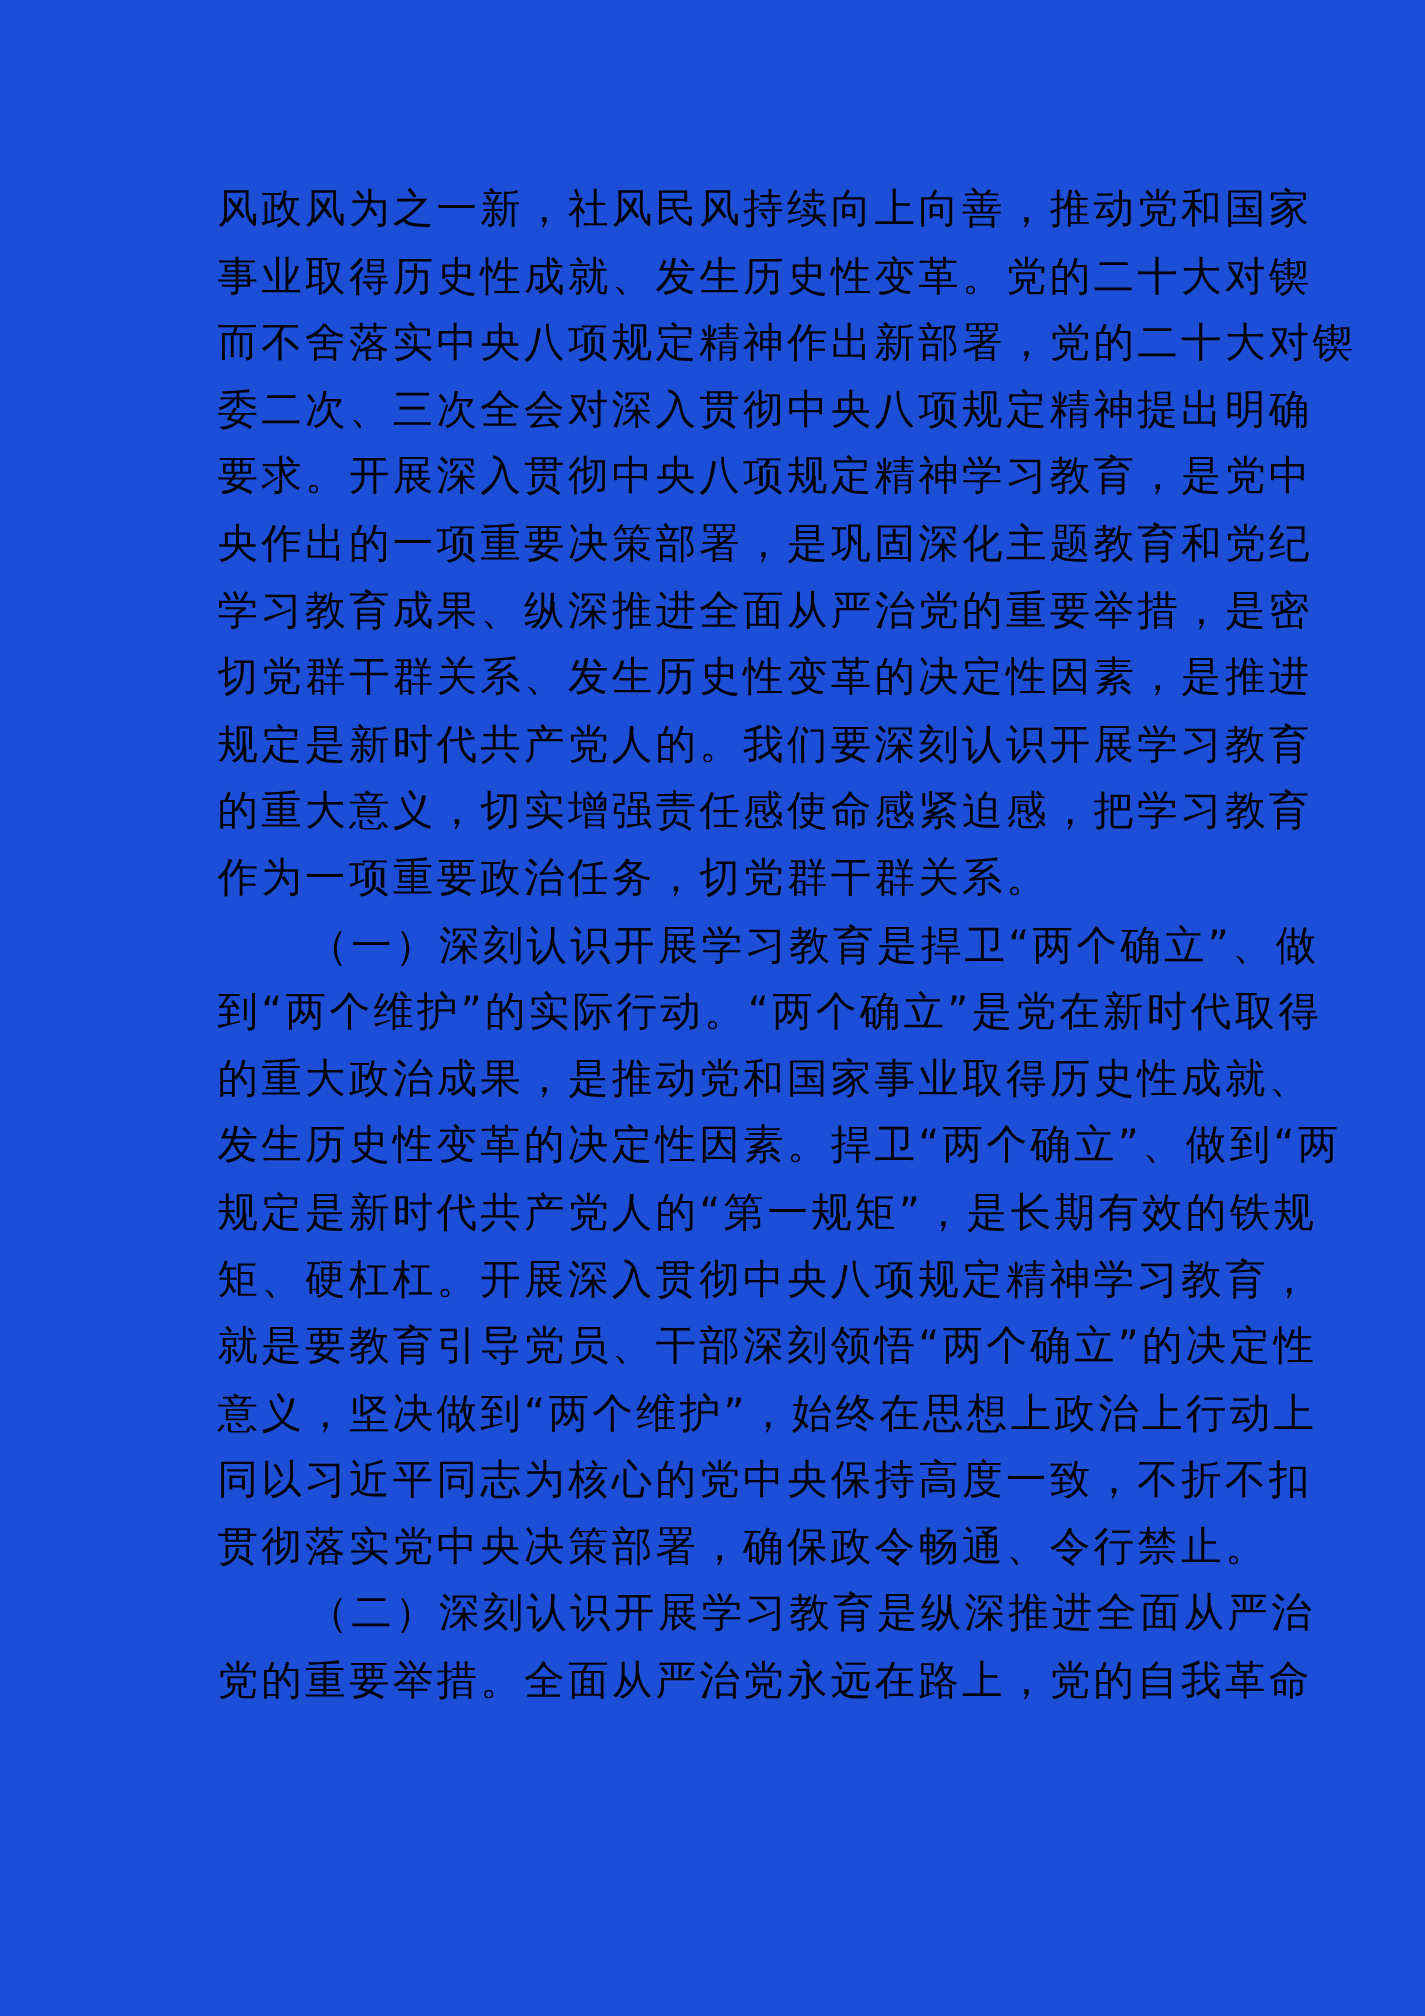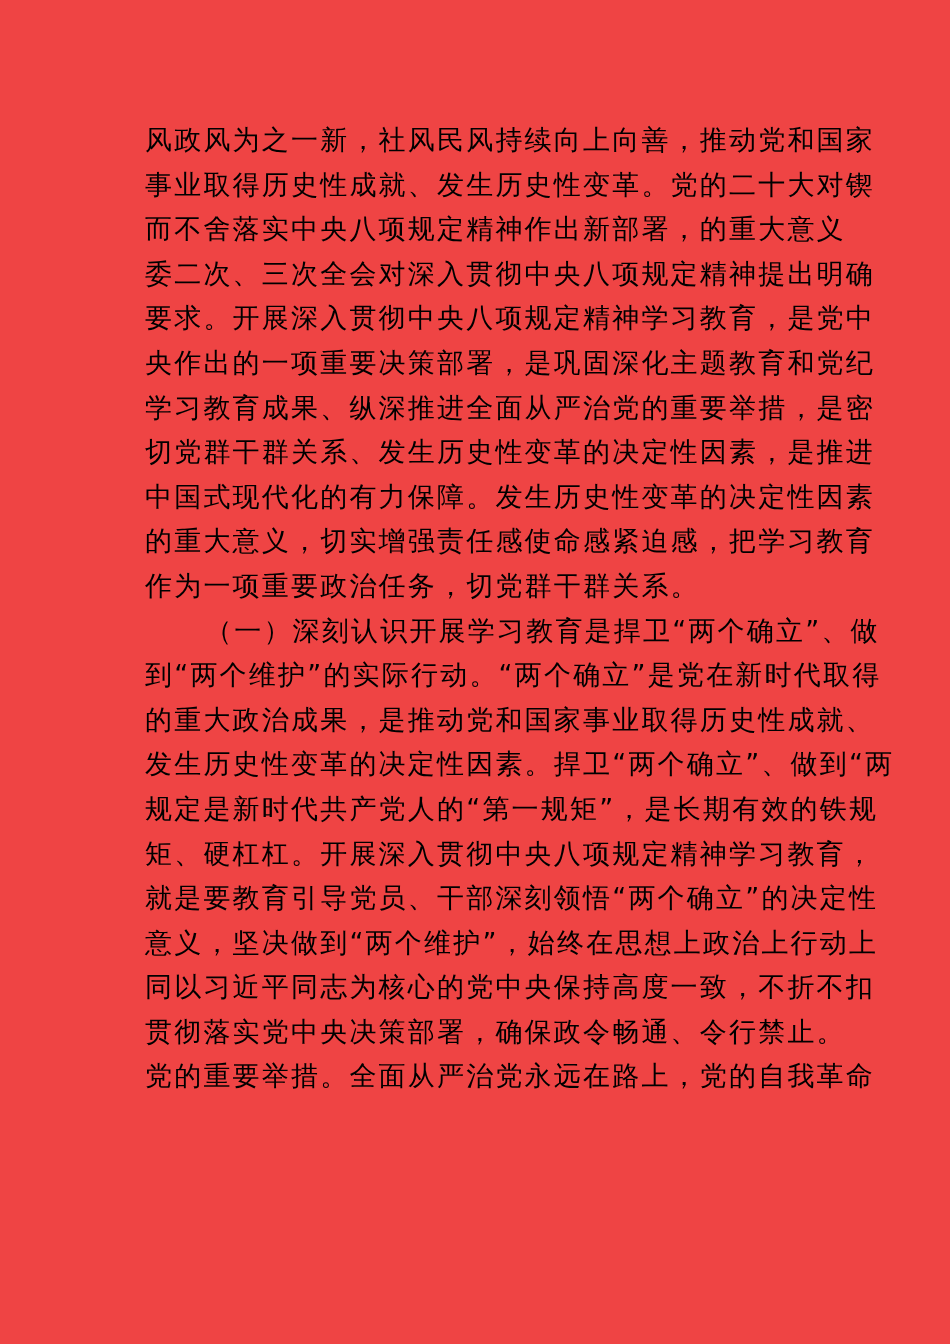--- a/index.html
+++ b/index.html
@@ -12,21 +12,21 @@
       height: 1344px;
       position: relative;
       overflow: hidden;
     }
     .page {
       position: absolute;
       left: 0;
       top: 0;
       width: 950px;
       height: 1344px;
-      background: #ef4444;
+      background: #1d4ed8;
     }
     .content {
       position: absolute;
       left: 145px;
       top: 118px;
       width: 664px;
       font-family: "DejaVu Sans", sans-serif;
       font-size: 27px;
       line-height: 44.6px;
       color: #000000;
@@ -41,34 +41,35 @@
       padding-left: 60px;
     }
   </style>
 </head>
 <body>
 
 <div class="page">
   <div class="content">
     <span class="line">风政风为之一新，社风民风持续向上向善，推动党和国家</span>
     <span class="line">事业取得历史性成就、发生历史性变革。党的二十大对锲</span>
-    <span class="line">而不舍落实中央八项规定精神作出新部署，的重大意义</span>
+    <span class="line">而不舍落实中央八项规定精神作出新部署，党的二十大对锲</span>
     <span class="line">委二次、三次全会对深入贯彻中央八项规定精神提出明确</span>
     <span class="line">要求。开展深入贯彻中央八项规定精神学习教育，是党中</span>
     <span class="line">央作出的一项重要决策部署，是巩固深化主题教育和党纪</span>
     <span class="line">学习教育成果、纵深推进全面从严治党的重要举措，是密</span>
     <span class="line">切党群干群关系、发生历史性变革的决定性因素，是推进</span>
-    <span class="line">中国式现代化的有力保障。发生历史性变革的决定性因素</span>
+    <span class="line">规定是新时代共产党人的。我们要深刻认识开展学习教育</span>
     <span class="line">的重大意义，切实增强责任感使命感紧迫感，把学习教育</span>
     <span class="line">作为一项重要政治任务，切党群干群关系。</span>
     <span class="line indent">（一）深刻认识开展学习教育是捍卫“两个确立”、做</span>
     <span class="line">到“两个维护”的实际行动。“两个确立”是党在新时代取得</span>
     <span class="line">的重大政治成果，是推动党和国家事业取得历史性成就、</span>
     <span class="line">发生历史性变革的决定性因素。捍卫“两个确立”、做到“两</span>
     <span class="line">规定是新时代共产党人的“第一规矩”，是长期有效的铁规</span>
     <span class="line">矩、硬杠杠。开展深入贯彻中央八项规定精神学习教育，</span>
     <span class="line">就是要教育引导党员、干部深刻领悟“两个确立”的决定性</span>
     <span class="line">意义，坚决做到“两个维护”，始终在思想上政治上行动上</span>
     <span class="line">同以习近平同志为核心的党中央保持高度一致，不折不扣</span>
     <span class="line">贯彻落实党中央决策部署，确保政令畅通、令行禁止。</span>
+    <span class="line indent">（二）深刻认识开展学习教育是纵深推进全面从严治</span>
     <span class="line">党的重要举措。全面从严治党永远在路上，党的自我革命</span>
   </div>
 </div>
 
 </body></html>

